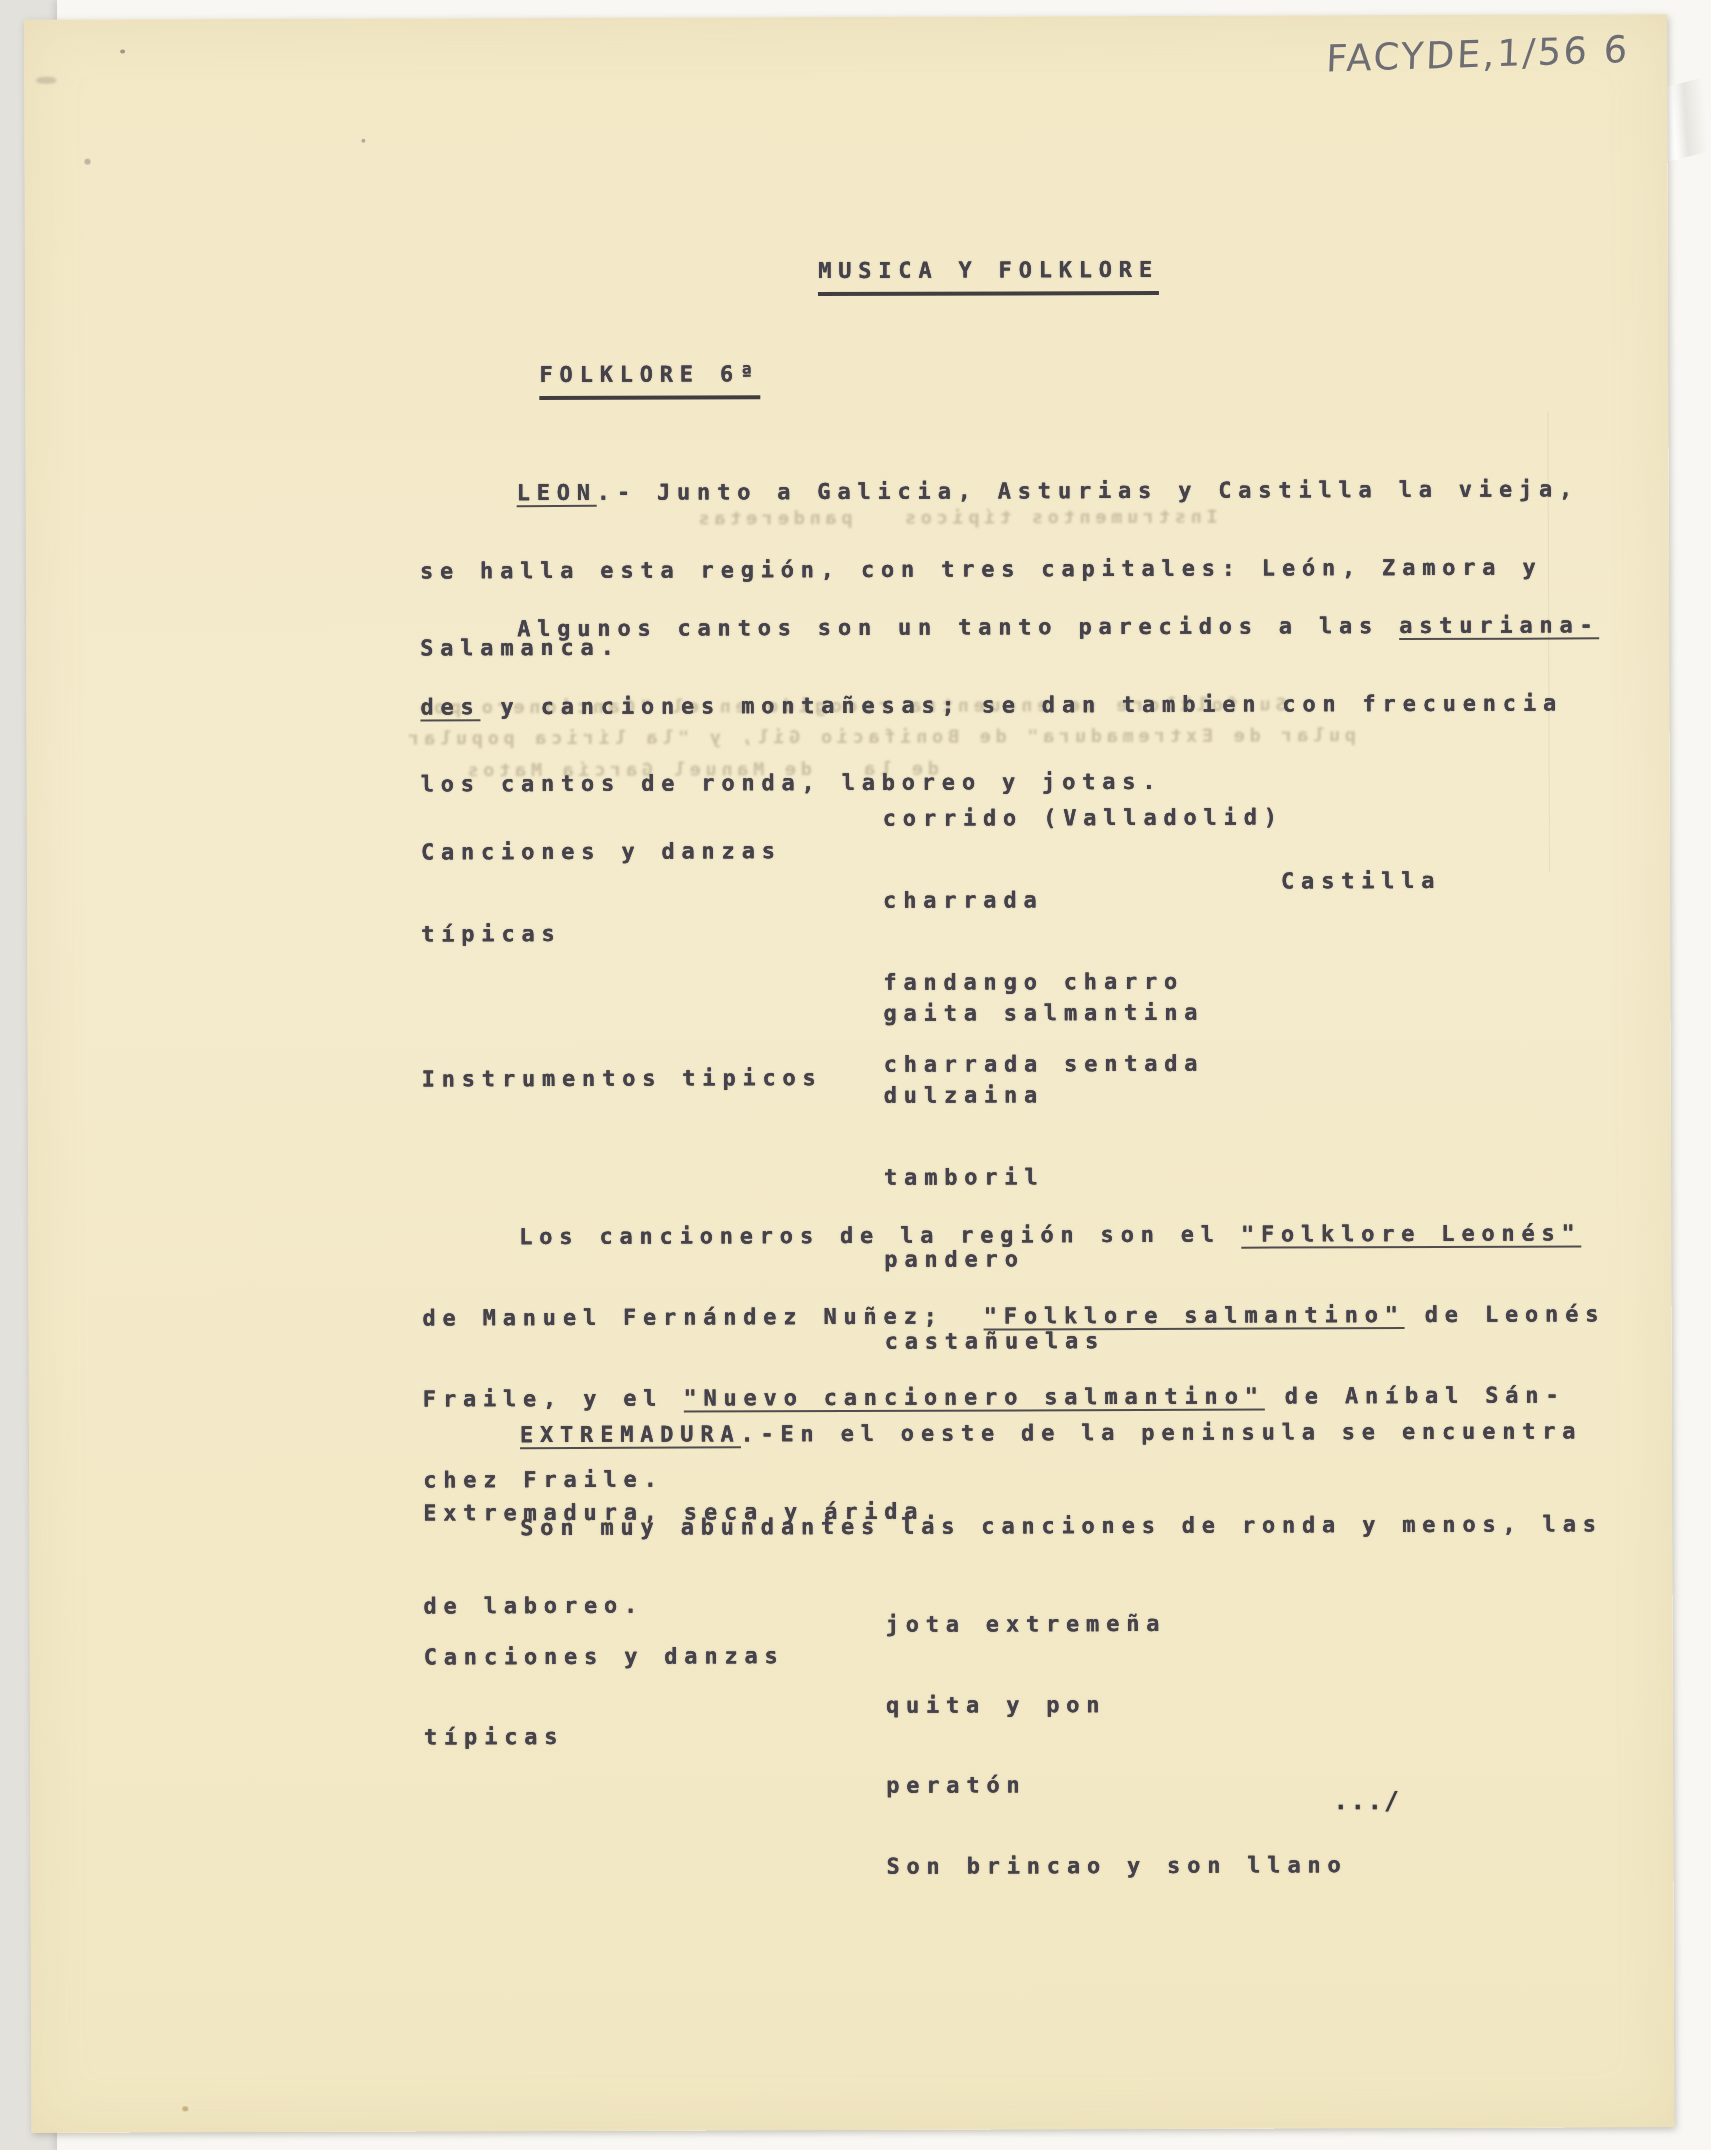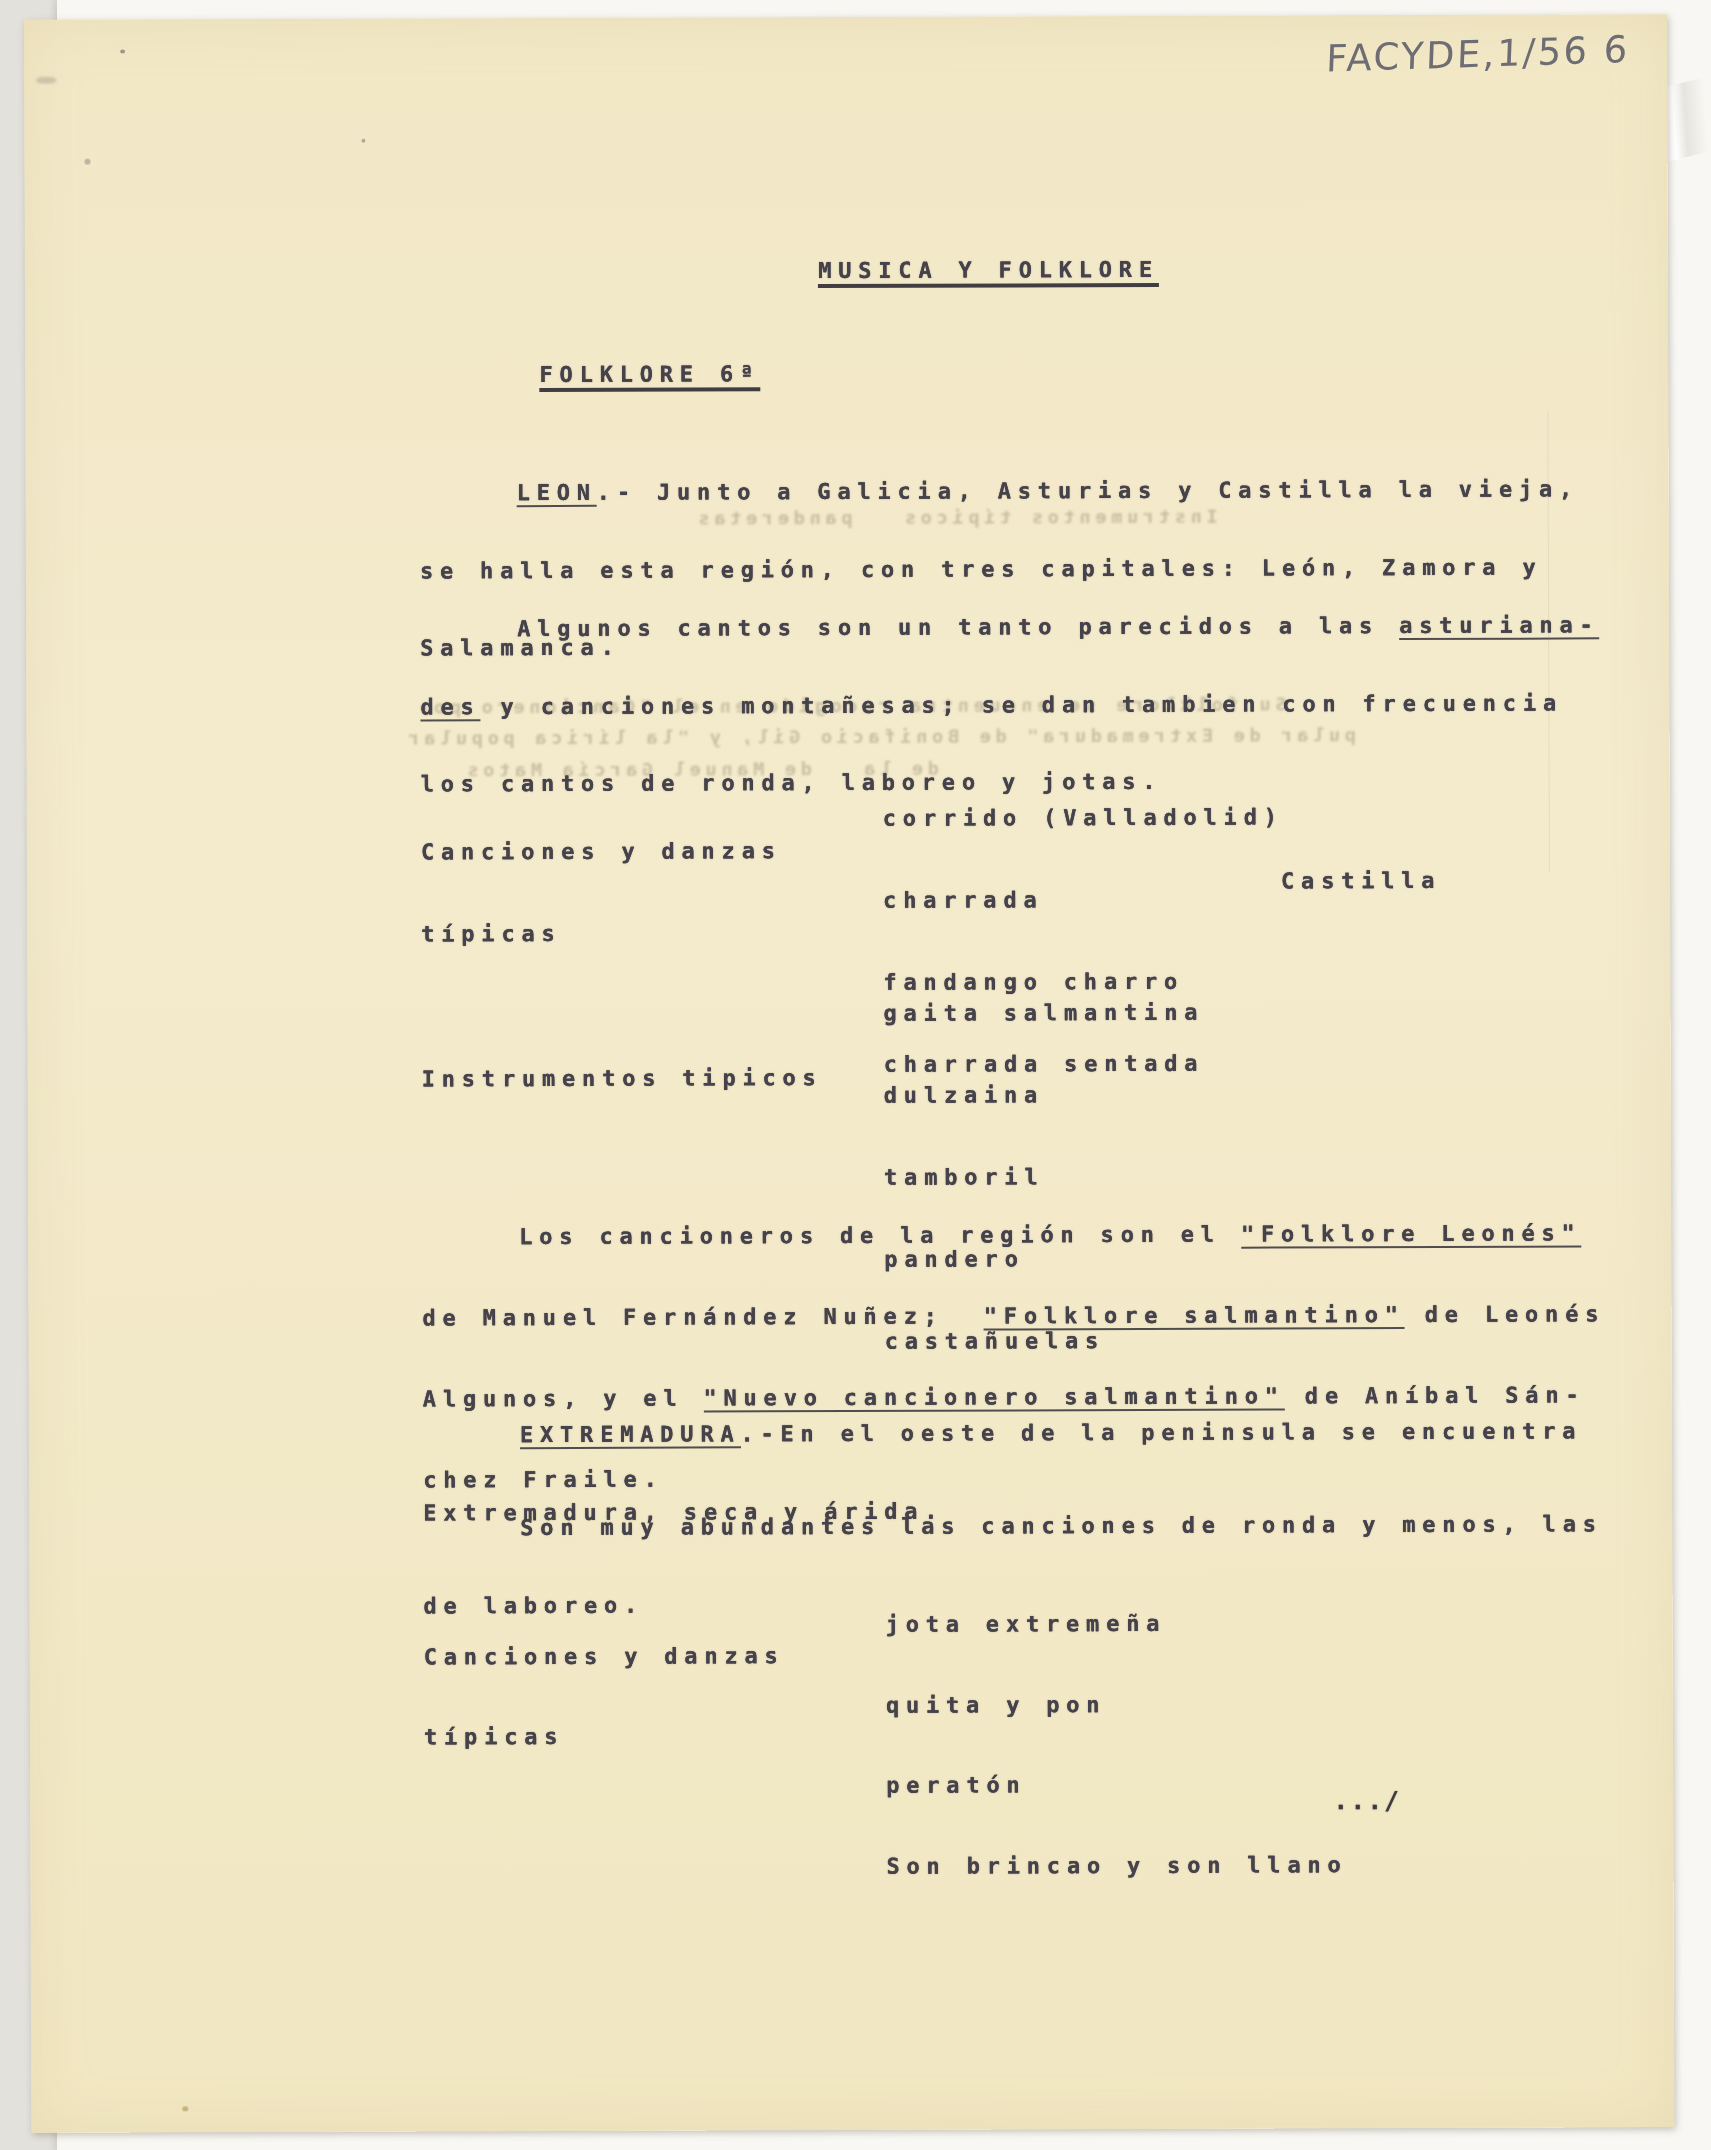--- a/index.html
+++ b/index.html
@@ -15,21 +15,21 @@
          transform:rotate(-0.2deg);transform-origin:50% 0;
          box-shadow:1.5px 2.4px 7.7px rgba(110,104,90,.38), inset 0 0 58px rgba(196,172,116,.18);}
   
   .tw{position:absolute;font-size:22px;font-weight:700;letter-spacing:6.8px;color:#46424b;
       text-shadow:0 0 1.5px rgba(64,60,66,.5),0 0 0.5px rgba(64,60,66,.85);white-space:pre;}
   .ln{white-space:pre;}
   .lh57 .ln{height:27.6px;line-height:27.6px;}
   .lh64 .ln{height:31px;line-height:31px;}
   .first{padding-left:97px;}
   .u{border-bottom:2.9px solid rgba(52,49,56,.85);}
-  .u2{border-bottom:4.4px solid rgba(45,42,50,.9);padding-bottom:1px;}
+  .u2{border-bottom:4.4px solid rgba(45,42,50,.9);padding-bottom:9px;}
   .col{position:absolute;white-space:pre;}
   .row66{height:32px;line-height:32px;}
   .row63{height:30.5px;line-height:30.5px;}
   
   .hand{position:absolute;left:1302px;top:18.4px;font-family:"DejaVu Sans",sans-serif;
         font-size:37px;font-weight:400;color:#6e6d73;letter-spacing:2.4px;
         transform:rotate(-1.6deg) skewX(-4deg);white-space:pre;}
   
   .ghost{position:absolute;transform:scaleX(-1);color:rgba(124,112,82,.36);
          filter:blur(1.2px);font-size:18.4px;font-weight:700;letter-spacing:4.8px;white-space:pre;}
@@ -100,21 +100,21 @@
         <div class="row66">dulzaina</div>
         <div class="row66">tamboril</div>
         <div class="row66">pandero</div>
         <div class="row66">castañuelas</div>
       </div>
     </div>
 
     <div class="tw lh64" style="left:394px;top:1153px;">
       <div class="ln first"><span>Los cancioneros de la región son el </span><span class="u">"Folklore Leonés"</span></div>
       <div class="ln"><span>de Manuel Fernández Nuñez;  </span><span class="u">"Folklore salmantino"</span><span> de Leonés</span></div>
-      <div class="ln"><span>Algunos, y el </span><span class="u">"Nuevo cancionero salmantino"</span><span> de Aníbal Sán-</span></div>
+      <div class="ln"><span>Fraile, y el </span><span class="u">"Nuevo cancionero salmantino"</span><span> de Aníbal Sán-</span></div>
       <div class="ln">chez Fraile.</div>
     </div>
 
     <div class="tw lh57" style="left:394px;top:1353px;">
       <div class="ln first"><span class="u">EXTREMADURA</span><span>.-En el oeste de la peninsula se encuentra</span></div>
       <div class="ln">Extremadura, seca y árida.</div>
     </div>
 
     <div class="tw lh57" style="left:394px;top:1446px;">
       <div class="ln first">Son muy abundantes las canciones de ronda y menos, las</div>

